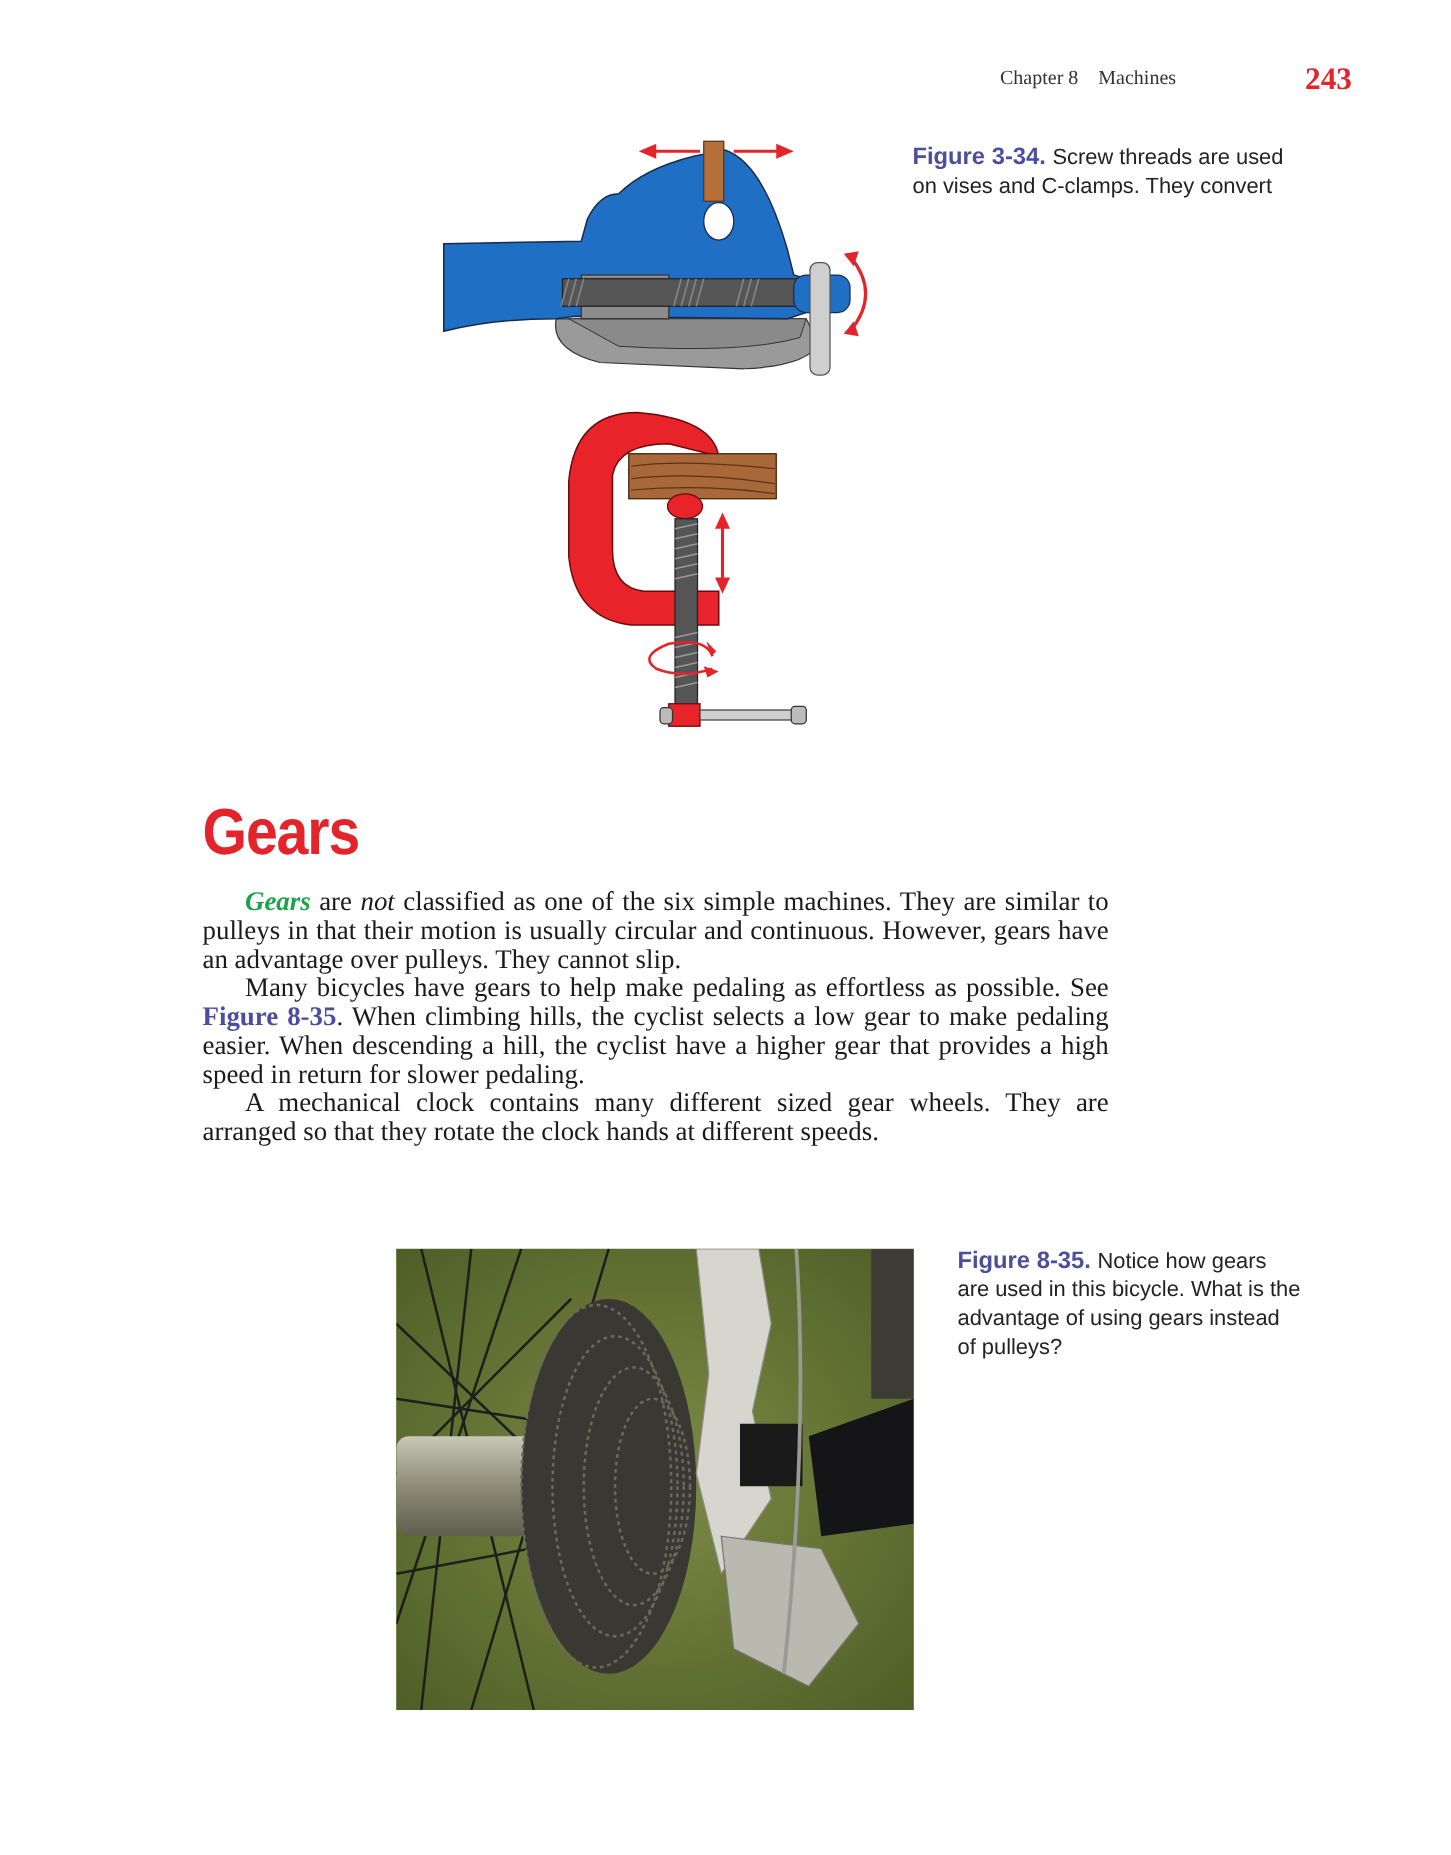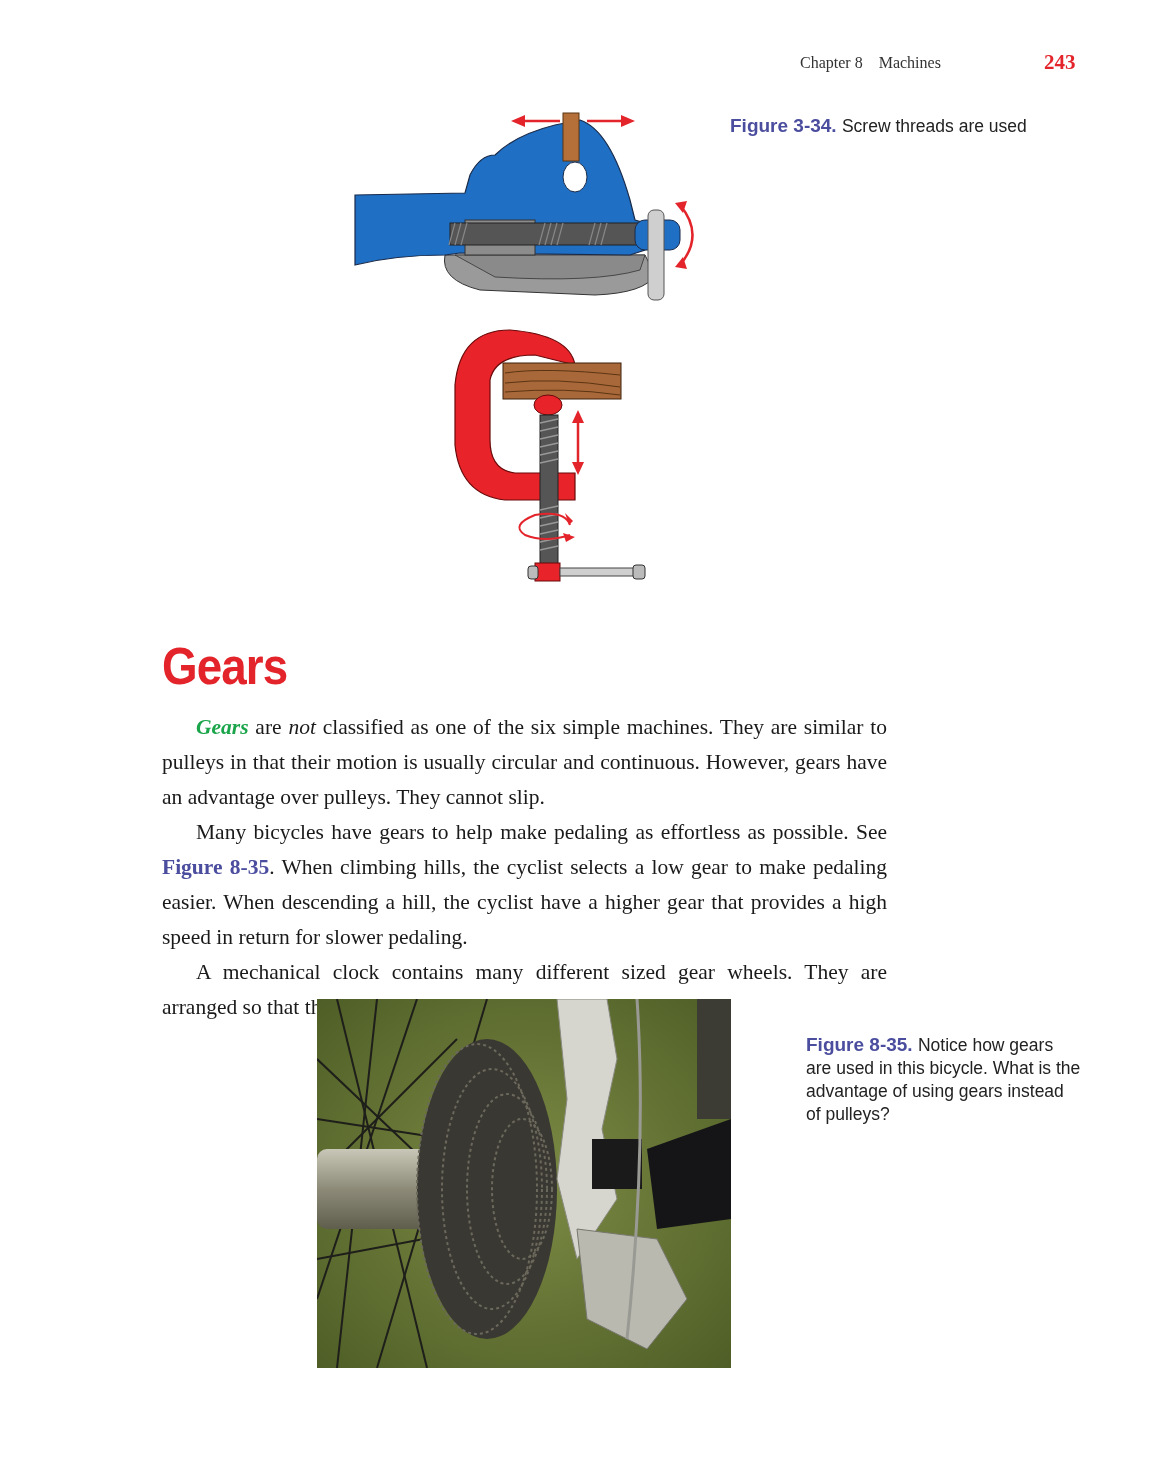--- a/index.html
+++ b/index.html
@@ -5,21 +5,21 @@
   html, body { margin: 0; padding: 0; background: #ffffff; }
   body { width: 1161px; height: 1484px; position: relative; overflow: hidden; }
   .header-left {
     position: absolute; left: 800px; top: 54px;
     font-family: "Liberation Serif", "DejaVu Serif", serif;
     font-size: 16px; color: #333; white-space: pre; text-align: center;
   }
   .page-num {
     position: absolute; left: 1044px; top: 50px;
     font-family: "Liberation Serif", serif;
-    font-size: 21px; font-weight: bold; color: #e3242b;
+    font-size: 25px; font-weight: bold; color: #e3242b;
   }
   .caption {
     position: absolute;
     font-family: "Liberation Sans", "DejaVu Sans", sans-serif;
     font-size: 17.5px; line-height: 23px; color: #222;
   }
   .caption .fig-label { color: #4b4d9e; font-weight: bold; font-size: 19px; position: relative; }
   .caption .dot {
     position: absolute; left: -12px; top: -3px; width: 26px; height: 26px; border-radius: 50%;
     background: radial-gradient(circle at 40% 40%, #fff6b0 0%, #ffd34a 45%, #f2a516 80%, #e69500 100%);
@@ -28,21 +28,21 @@
   .caption .fig-label span.txt { position: relative; z-index: 1; }
   .section-title {
     position: absolute; left: 162px; top: 636px;
     font-family: "Liberation Sans", sans-serif; font-weight: bold;
     font-size: 52px; color: #e3242b; letter-spacing: -1px;
     transform: scaleX(0.88); transform-origin: left;
   }
   .body-text {
     position: absolute; left: 162px; top: 710px; width: 725px;
     font-family: "Liberation Serif", "DejaVu Serif", serif;
-    font-size: 21.5px; line-height: 35px; color: #1a1a1a;
+    font-size: 21.5px; line-height: 23px; color: #1a1a1a;
     text-align: justify;
   }
   .body-text p { margin: 0; text-indent: 34px; }
   .term { color: #1aa54a; font-style: italic; font-weight: bold; }
   .figref { color: #4b4d9e; font-weight: bold; }
   .photo {
     position: absolute; left: 317px; top: 999px; width: 414px; height: 369px;
     overflow: hidden; background: #6a7a38;
   }
 </style>
@@ -141,20 +141,21 @@
 </svg>
 
 <div class="caption" style="left:730px;top:114px;width:320px;">
   <div>
     <span class="fig-label">
       <span class="dot"></span>
       <span class="txt">Figure 3-34.</span>
     </span>
     <span>Screw threads are used</span>
   </div>
+  <div>on vises and C-clamps. They convert</div>
 </div>
 
 <div class="section-title">Gears</div>
 
 <div class="body-text">
   <p>
     <span class="term">Gears</span><span> are </span><em>not</em><span> classified as one of the six simple machines. They are similar to pulleys in that their motion is usually circular and continuous. However, gears have an advantage over pulleys. They cannot slip.</span>
   </p>
   <p>
     <span>Many bicycles have gears to help make pedaling as effortless as possible. See </span><a class="figref">Figure 8-35</a><span>. When climbing hills, the cyclist selects a low gear to make pedaling easier. When descending a hill, the cyclist have a higher gear that provides a high speed in return for slower pedaling.</span>
@@ -202,21 +203,21 @@
     <path d="M260 230 L340 240 L370 300 L330 350 L270 320 Z" fill="#b9b9b0" stroke="#77776e"></path>
     <rect x="275" y="140" width="50" height="50" fill="#1a1a1a"></rect>
 
     <path d="M330 150 L414 120 L414 220 L340 230 Z" fill="#151518"></path>
     <path d="M380 0 L414 0 L414 120 L380 120 Z" fill="#3c3c35"></path>
 
     <path d="M320 0 Q330 150 310 340" fill="none" stroke="#9a9a95" stroke-width="3"></path>
   </svg>
 </div>
 
-<div class="caption" style="left:806px;top:997px;width:290px;margin-top:36px;">
+<div class="caption" style="left:766px;top:997px;width:290px;">
   <div>
     <span class="fig-label">
       <span class="dot"></span>
       <span class="txt">Figure 8-35.</span>
     </span>
     <span>Notice how gears</span>
   </div>
   <div>are used in this bicycle. What is the</div>
   <div>advantage of using gears instead</div>
   <div>of pulleys?</div>

